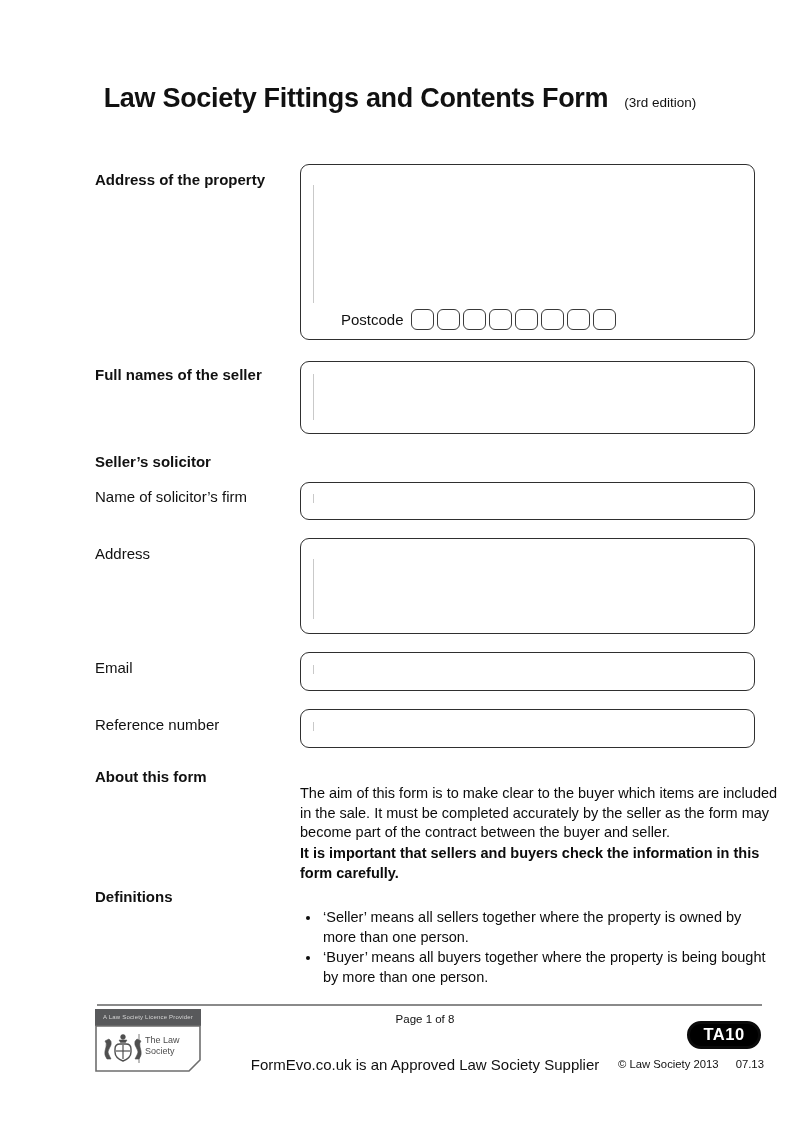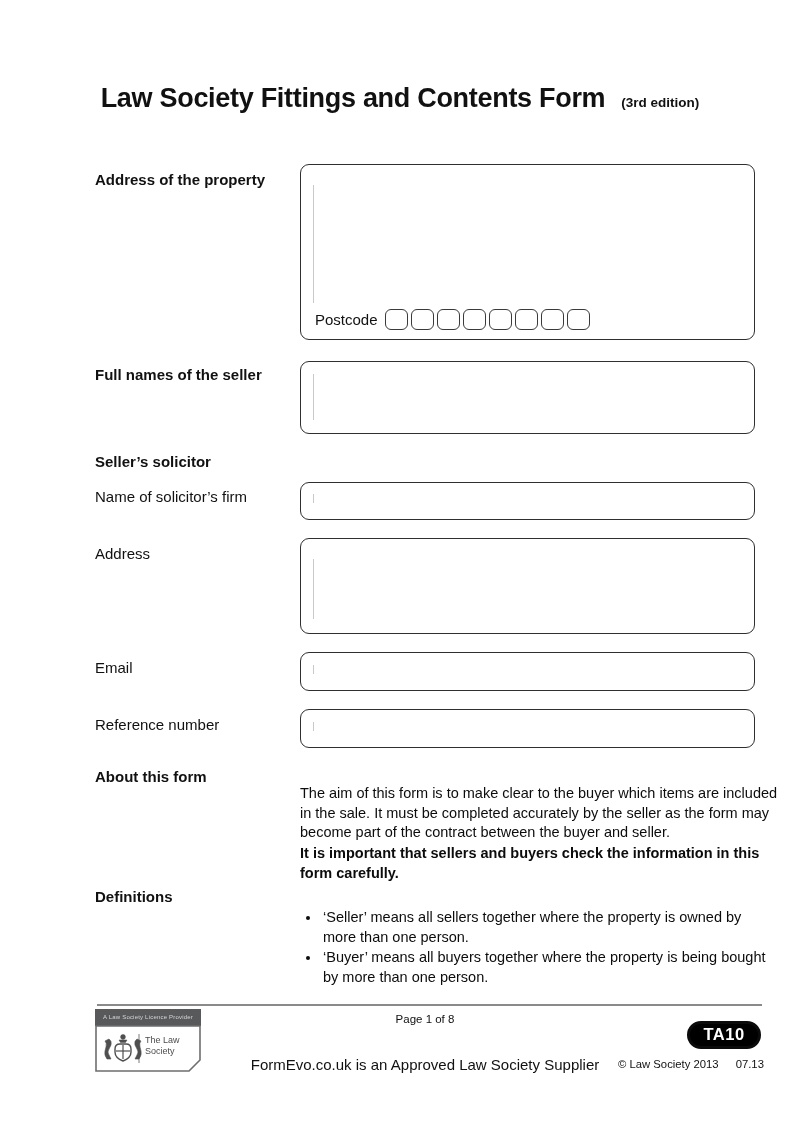--- a/index.html
+++ b/index.html
@@ -3,33 +3,33 @@
 <meta charset="utf-8">
 <style>
   html,body{margin:0;padding:0;background:#ffffff;}
   .page{
     position:relative;width:800px;height:1132px;background:#ffffff;overflow:hidden;
     font-family:"Liberation Sans","DejaVu Sans",sans-serif;color:#111;
   }
   
   .title{position:absolute;top:83px;left:0;width:800px;text-align:center;white-space:nowrap;}
   .title .main{font-size:27px;font-weight:bold;letter-spacing:-0.3px;}
-  .title .edition{font-size:13.5px;font-weight:bold;margin-left:16px;}
+  .title .edition{font-size:13.5px;font-weight:normal;margin-left:16px;}
   
   .lbl{position:absolute;left:95px;font-size:15px;}
   .lbl.b{font-weight:bold;}
   
   .fbox{
     position:absolute;left:300px;width:455px;background:#fff;
     border:1.5px solid #2f2f2f;border-radius:9px;box-sizing:border-box;
   }
   .tick{position:absolute;width:1px;background:#c9c9c9;}
   
   .postcode-row{position:absolute;left:315px;top:309px;display:flex;align-items:center;}
-  .postcode-row .pclabel{font-size:15px;margin-right:7px;}
+  .postcode-row .pclabel{font-size:15px;margin-right:7px;margin-left:26px;}
   .pcbox{
     width:23px;height:21px;border:1.4px solid #3a3a3a;border-radius:6px;
     box-sizing:border-box;margin-right:3px;background:#fff;
   }
   
   .rtext{position:absolute;left:300px;font-size:14.5px;line-height:19.5px;color:#0c0c0c;}
   .rtext.b{font-weight:bold;}
   ul.defs{margin:4px;padding:0 0 0 17px;}
   ul.defs li{margin:0 0 1px 0;padding-left:2px;}
   

